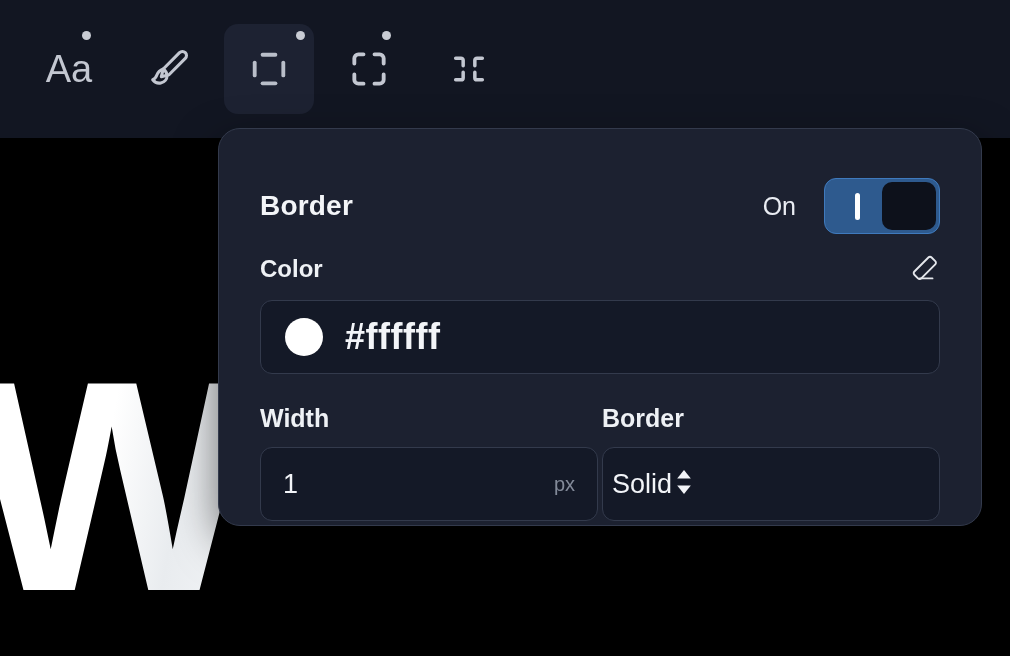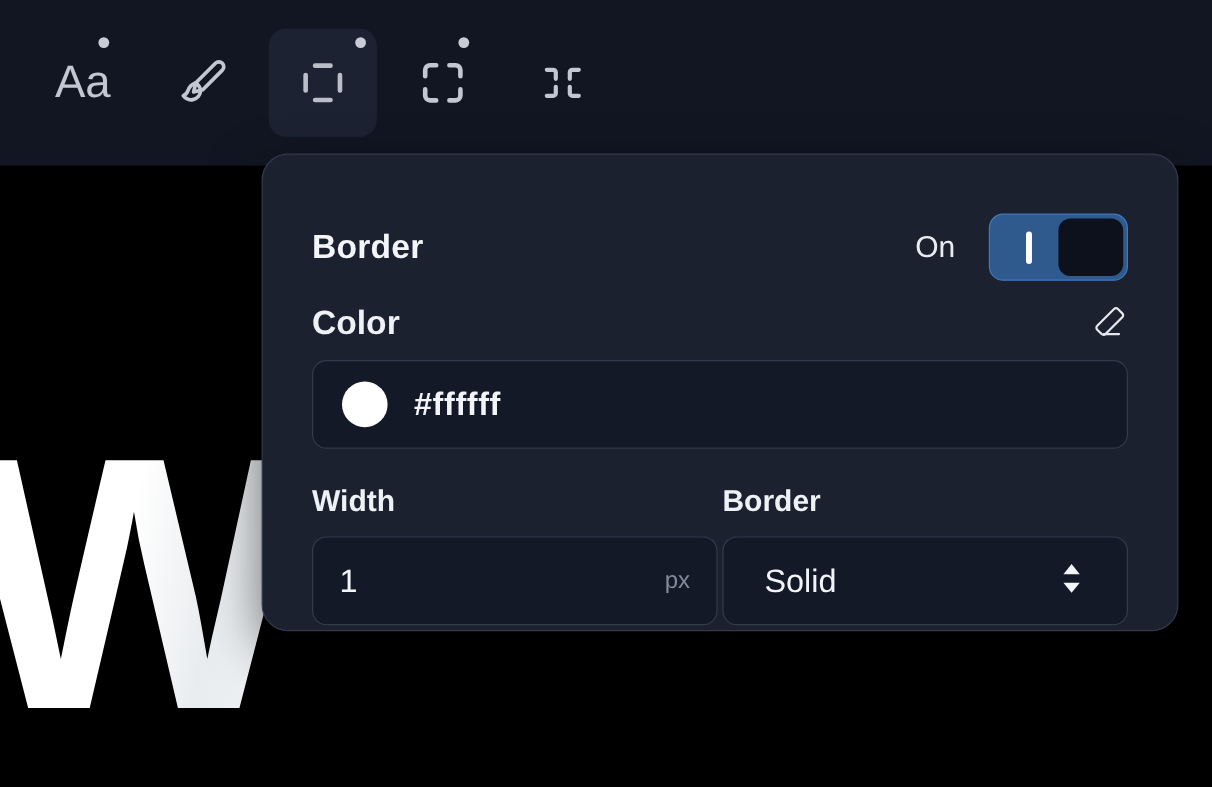--- a/index.html
+++ b/index.html
@@ -176,21 +176,21 @@
 
   
   .field-label-row {
     display: flex;
     align-items: center;
     justify-content: space-between;
     margin-top: 10px;
     height: 34px;
   }
   .field-label {
-    font-size: 28px;
+    font-size: 24px;
     font-weight: 700;
     color: #eef1f5;
   }
   .icon-btn {
     background: transparent;
     border: none;
     padding: 0;
     cursor: pointer;
     display: flex;
     align-items: center;
@@ -217,21 +217,21 @@
     gap: 22px;
   }
   .color-swatch {
     width: 38px;
     height: 38px;
     border-radius: 50%;
     background: #ffffff;
     flex: 0 0 auto;
   }
   .color-value {
-    font-size: 27px;
+    font-size: 36px;
     font-weight: 700;
     color: #f2f4f8;
     letter-spacing: 0.5px;
   }
 
   .two-col {
     display: flex;
     gap: 4px;
     margin-top: 30px;
   }
@@ -254,22 +254,22 @@
     font-size: 27px;
     font-weight: 400;
     color: #f2f4f8;
   }
   .width-unit {
     font-size: 20px;
     font-weight: 400;
     color: #838a99;
   }
   .select-box {
-    padding: 0 34px;
-    justify-content: space-between;
+    padding: 0 9px;
+    justify-content: flex-start;
     cursor: pointer;
   }
   .select-value {
     font-size: 27px;
     font-weight: 400;
     color: #f2f4f8;
   }
 </style>
 </head>
 <body>

